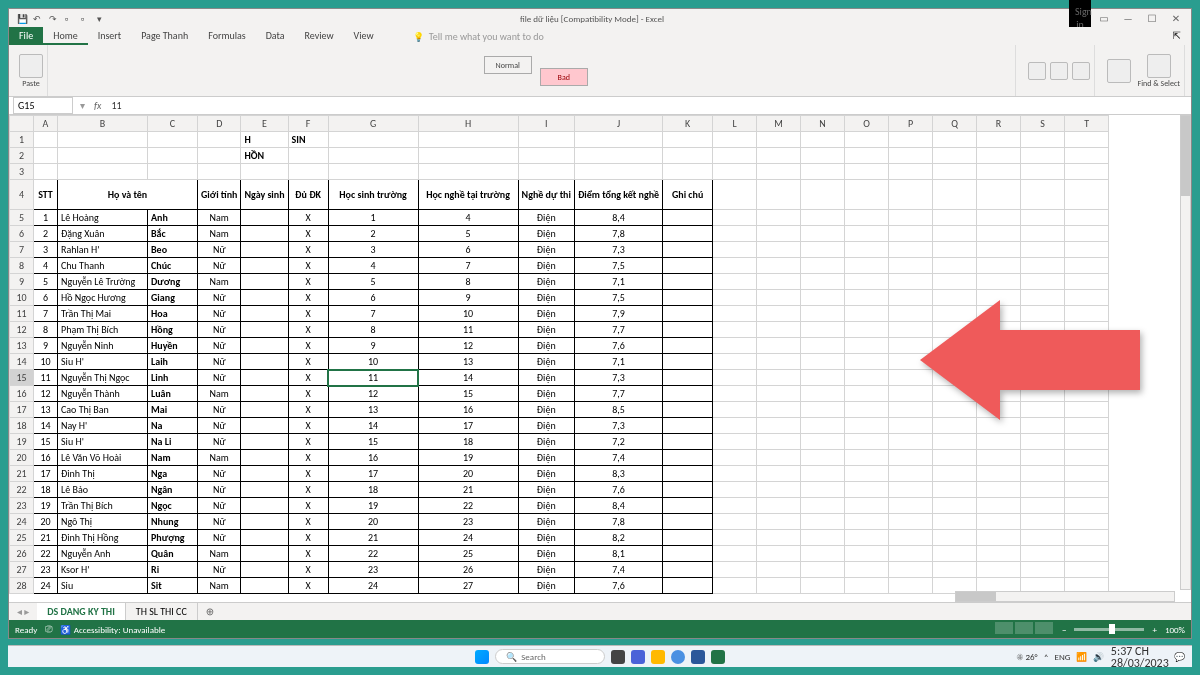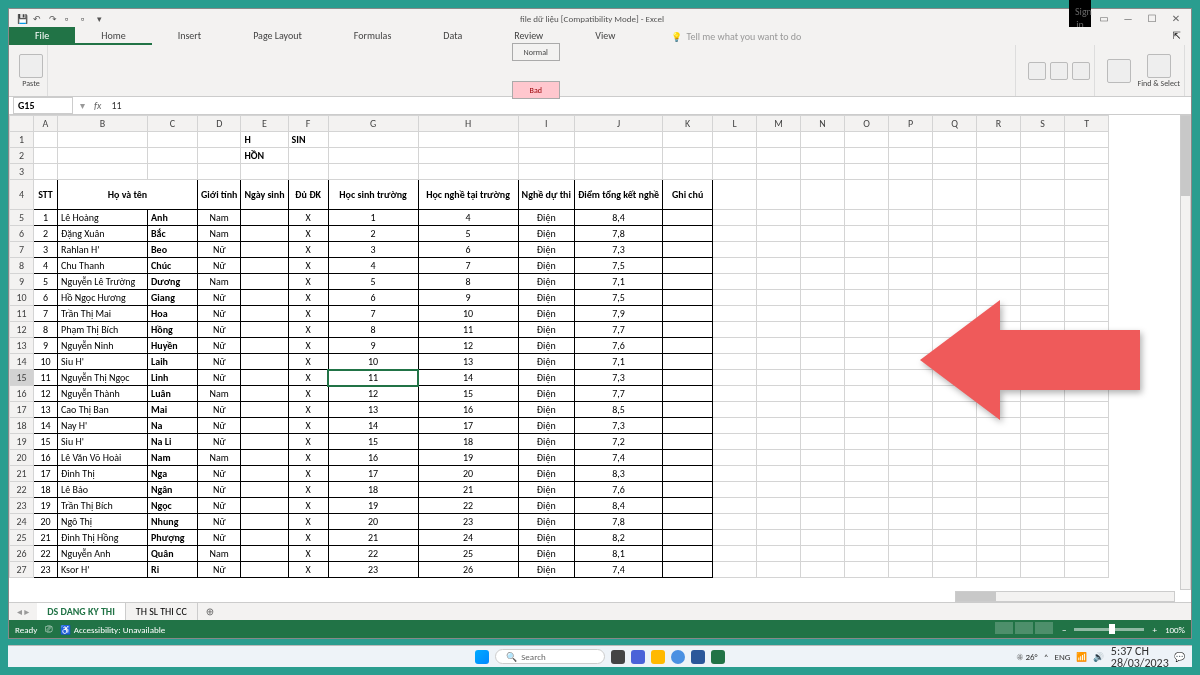--- a/index.html
+++ b/index.html
@@ -10,40 +10,40 @@
   .titlebar { height: 18px; background: #f3f2f1; display: flex; align-items: center; font-size: 9px; color: #555; }
   .titlebar .qat { display: flex; gap: 6px; padding: 0 8px; }
   .titlebar .qat span { width: 10px; height: 10px; display: inline-block; }
   .titlebar .title { flex: 1; text-align: center; }
   .titlebar .wbtns { display: flex; gap: 2px; align-items: center; padding-right: 4px; }
   .signin { background: #000; color: #fff; padding: 14px 6px; font-size: 9px; }
   .wbtns span { width: 22px; text-align: center; font-size: 10px; color: #666; }
 
   
   .tabs { height: 18px; background: #f3f2f1; display: flex; font-size: 10px; }
-  .tab { padding: 2px 26px; color: #444; cursor: pointer; }
+  .tab { padding: 2px 10px; color: #444; cursor: pointer; }
   .tab.file { background: #217346; color: #fff; }
   .tab.active { border-bottom: 2px solid #217346; }
   .tell { margin-left: 30px; color: #999; display: flex; align-items: center; gap: 4px; text-align: center; }
   .tell::before { content:"💡"; font-size:9px; }
   .share { margin-left: auto; padding: 2px 10px; }
 
   
   .ribbon { height: 52px; background: #f3f2f1; border-bottom: 1px solid #ccc; display: flex; align-items: center; padding: 0 6px; gap: 8px; font-size: 9px; color: #444; position: relative; }
   .rgroup { display: flex; flex-direction: column; align-items: center; gap: 1px; padding: 0 4px; border-right: 1px solid #ddd; height: 100%; justify-content: center; }
   .rbtn { display: flex; flex-direction: column; align-items: center; font-size: 8px; color: #444; }
   .ricon { width: 18px; height: 18px; background: #eee; border: 1px solid #bbb; border-radius: 2px; }
   .ricon.big { width: 24px; height: 24px; }
-  .styles { display: flex; gap: 8px; flex-direction: column; }
+  .styles { display: flex; gap: 8px; }
   .style-cell { width: 48px; height: 18px; border: 1px solid #aaa; font-size: 8px; display: flex; align-items: center; justify-content: center; }
   .style-cell.bad { color: #9c0006; background: #ffc7ce; margin-top: 12px; }
 
   
   .fbar { height: 18px; display: flex; align-items: center; border-bottom: 1px solid #ccc; font-size: 10px; background: #fff; }
-  .namebox { width: 60px; border: 1px solid #ccc; padding: 1px 4px; margin: 0 4px; font-weight: bold; }
+  .namebox { width: 60px; border: 1px solid #ccc; padding: 1px 4px; margin: 0 4px; }
   .fbar .fx { color: #666; padding: 0 6px; font-style: italic; }
   .fbar .finput { flex: 1; padding: 0 4px; color: #333; }
 
   
   .sheet-area { flex: 1; overflow: hidden; position: relative; background: #fff; }
   table.grid { border-collapse: collapse; font-size: 10px; table-layout: fixed; }
   table.grid th { background: #f3f2f1; border: 1px solid #d4d4d4; font-weight: normal; color: #444; height: 16px; }
   table.grid th.corner { width: 24px; background: #f3f2f1; }
   table.grid th.colh { text-align: center; }
   table.grid th.rowh { width: 24px; text-align: center; }
@@ -112,21 +112,21 @@
       <span>—</span>
       <span>☐</span>
       <span>✕</span>
     </div>
   </div>
 
   <div class="tabs" id="ribbon-tabs">
     <span class="tab file">File</span>
       <span class="tab active">Home</span>
       <span class="tab">Insert</span>
-      <span class="tab">Page Layout</span>
+      <span class="tab">Page Thanh</span>
       <span class="tab">Formulas</span>
       <span class="tab">Data</span>
       <span class="tab">Review</span>
       <span class="tab">View</span>
       <span class="tell">Tell me what you want to do</span>
     <span class="share">⇱</span>
   </div>
 
   <div class="ribbon">
     <div class="rgroup">
@@ -809,20 +809,43 @@
             <td></td>
             <td></td>
             <td></td>
             <td></td>
             <td></td>
             <td></td>
             <td></td>
             <td></td>
             <td></td>
           </tr>
+          <tr class="">
+            <th class="rowh">28</th>
+            <td class="data center">24</td>
+            <td class="data">Siu</td>
+            <td class="data bold">Sit</td>
+            <td class="data center">Nam</td>
+            <td class="data"></td>
+            <td class="data center">X</td>
+            <td class="data center">24</td>
+            <td class="data center">27</td>
+            <td class="data center">Điện</td>
+            <td class="data center">7,6</td>
+            <td class="data"></td>
+            <td></td>
+            <td></td>
+            <td></td>
+            <td></td>
+            <td></td>
+            <td></td>
+            <td></td>
+            <td></td>
+            <td></td>
+          </tr>
         </tbody>
       </table>
     <div class="vscroll"></div>
     <div class="hscroll"></div>
   </div>
 
   <div class="sheettabs">
     <span class="nav">◂ ▸</span>
     <span id="sheettabs-holder"><span class="sheettab active">DS DANG KY THI</span><span class="sheettab">TH SL THI CC</span></span>
     <span class="plus">⊕</span>

